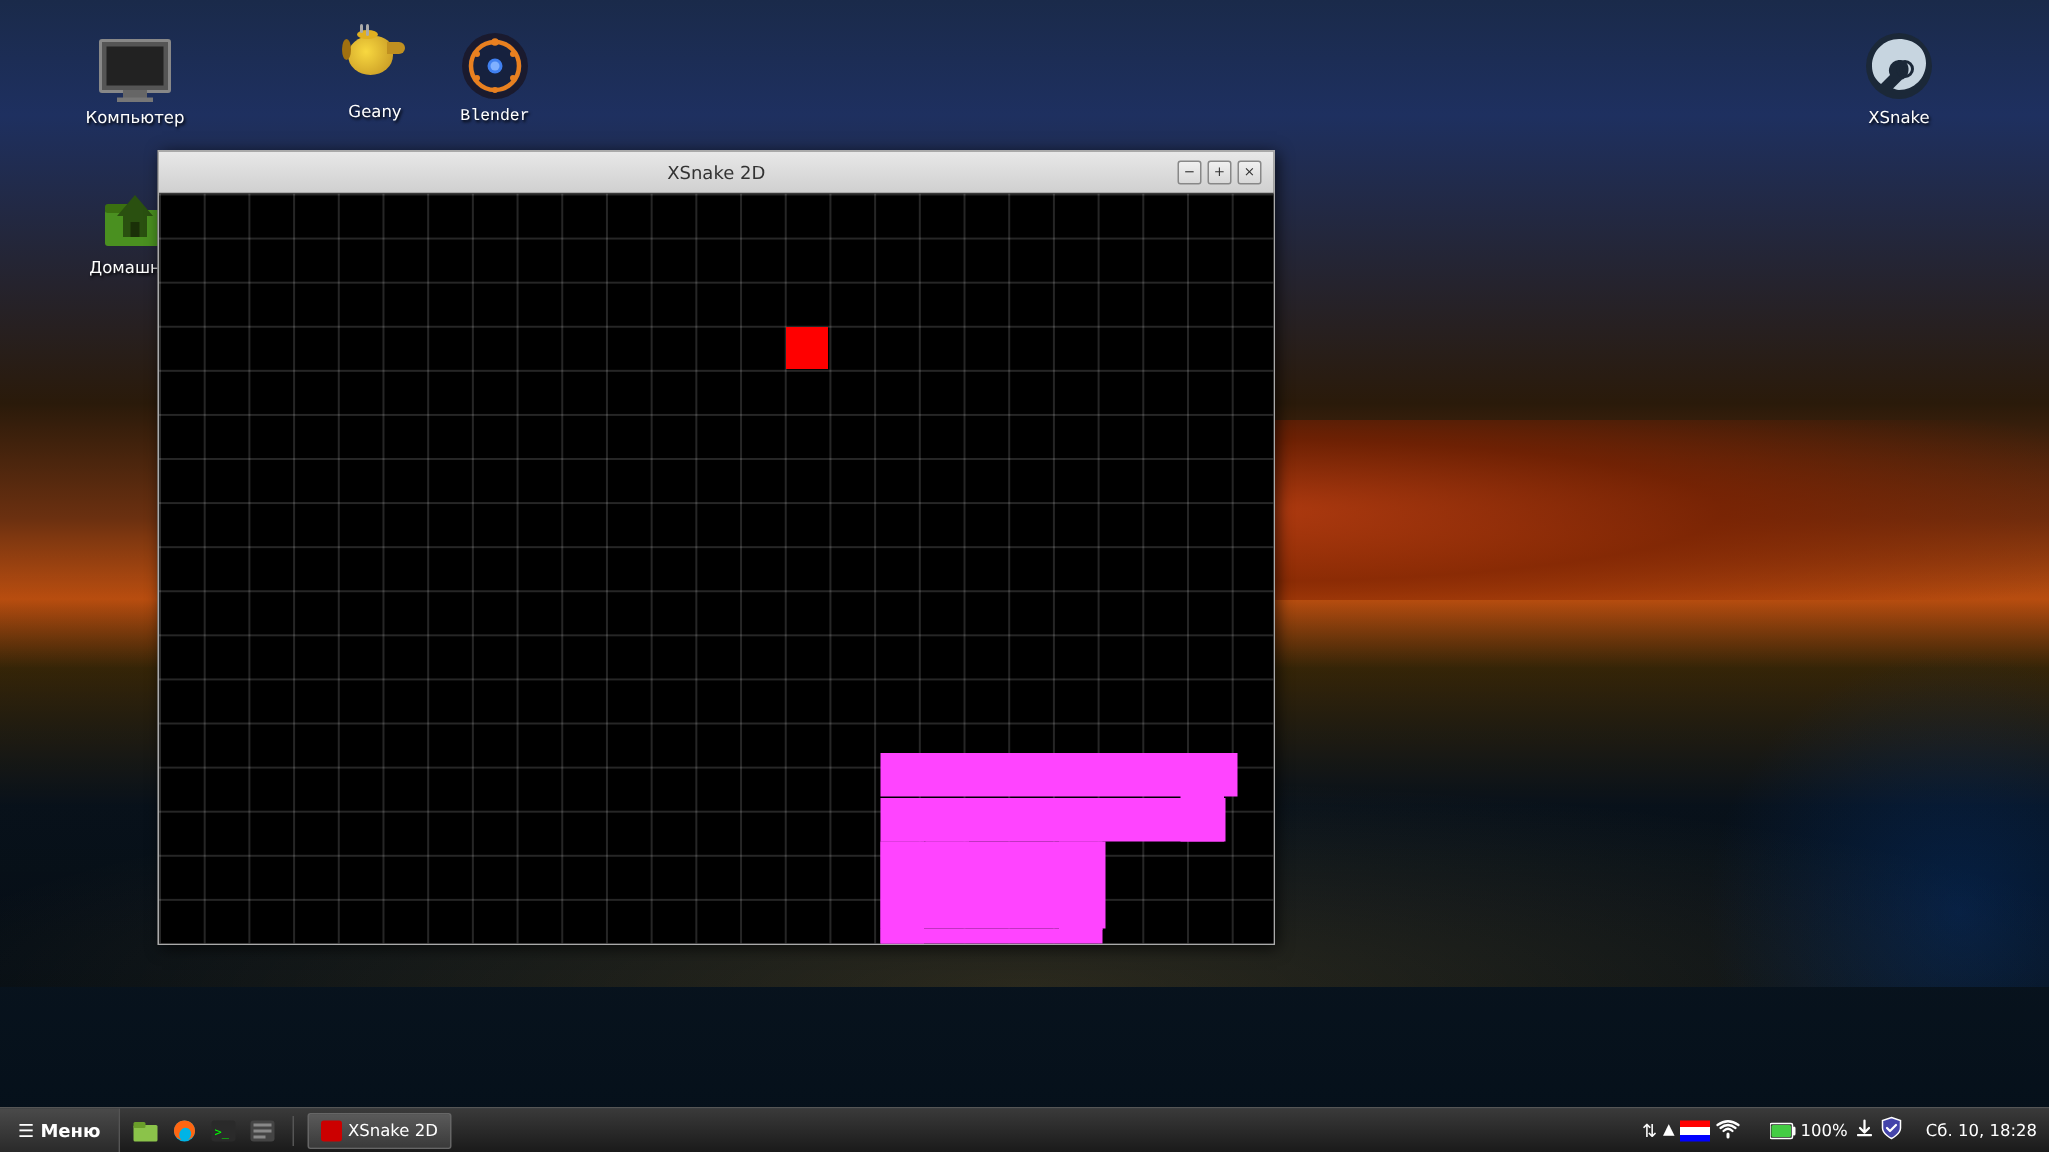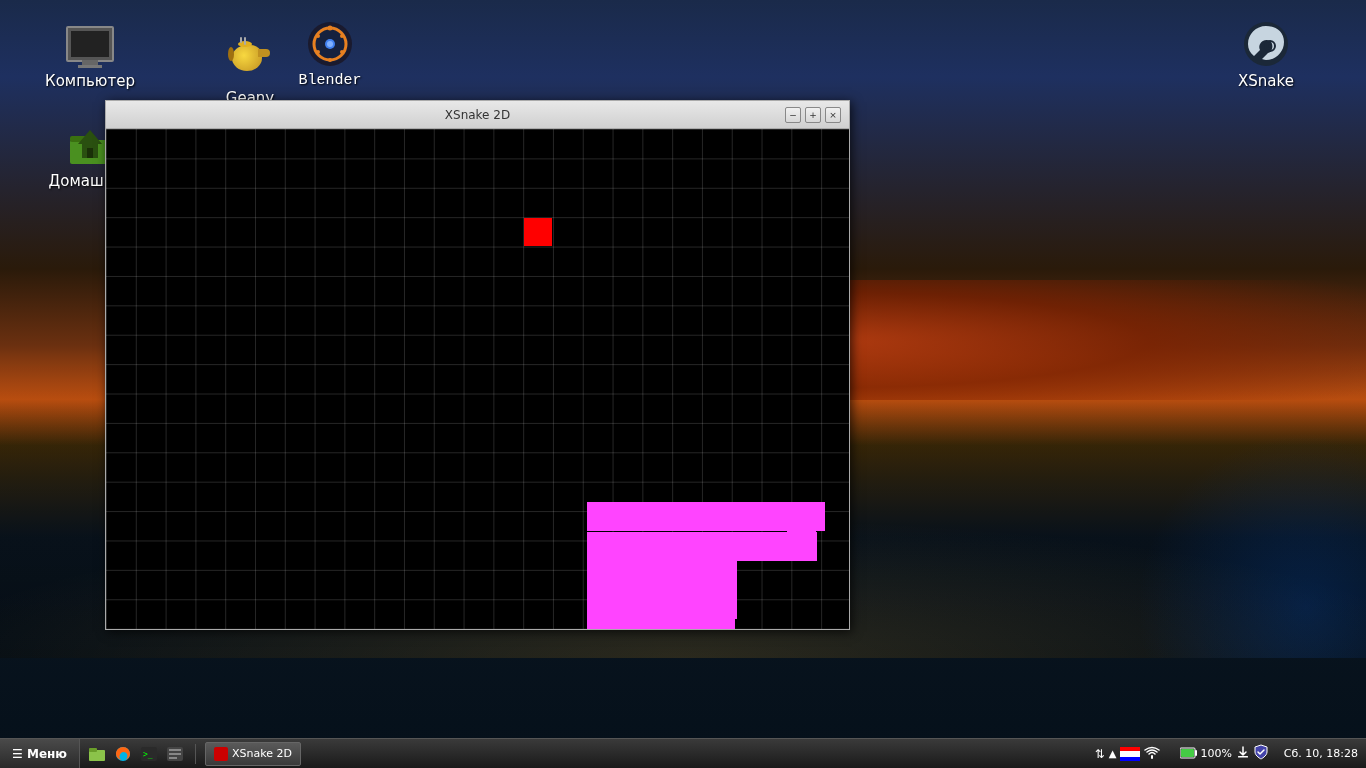--- a/index.html
+++ b/index.html
@@ -42,21 +42,21 @@
     .desktop-icon .icon-img {
       width: 48px;
       height: 48px;
       margin-bottom: 4px;
       display: flex;
       align-items: center;
       justify-content: center;
     }
     .desktop-icon .icon-label {
       color: white;
-      font-size: 15px;
+      font-size: 11px;
       text-align: right;
       text-shadow: 1px 1px 2px black;
     }
 
     
     #icon-computer {
       top: 20px;
       left: 50px;
     }
 
@@ -333,21 +333,21 @@
 
 <div id="icon-computer" class="desktop-icon" style="position:absolute;top:20px;left:50px;">
   <div class="icon-img">
     <div class="monitor-icon">
       <div class="monitor-screen"></div>
     </div>
   </div>
   <span class="icon-label">Компьютер</span>
 </div>
 
-<div id="icon-geany" class="desktop-icon" style="position:absolute;top:37px;left:210px;">
+<div id="icon-geany" class="desktop-icon" style="position:absolute;top:16px;left:210px;">
   <div class="icon-img">
     <div style="width:48px;height:48px;position:relative;">
 
       <div style="position:absolute;top:8px;left:6px;width:30px;height:26px;background:radial-gradient(circle at 40% 40%,#f8d840,#c09020);border-radius:50% 40% 50% 50%;"></div>
 
       <div style="position:absolute;top:12px;left:32px;width:12px;height:8px;background:#c09020;border-radius:0 8px 8px 0;"></div>
 
       <div style="position:absolute;top:10px;left:2px;width:6px;height:14px;border:3px solid #a07010;border-radius:50%;background:transparent;"></div>
 
       <div style="position:absolute;top:4px;left:12px;width:14px;height:6px;background:#e0b020;border-radius:50%;"></div>
@@ -502,21 +502,21 @@
 
     <div style="cursor:pointer;font-size:14px;">
       <svg width="16" height="16" viewBox="0 0 16 16">
         <path d="M8 12 L8 14" stroke="white" stroke-width="2" stroke-linecap="round"></path>
         <path d="M5 10 Q8 7 11 10" stroke="white" stroke-width="1.5" fill="none" stroke-linecap="round"></path>
         <path d="M3 8 Q8 4 13 8" stroke="white" stroke-width="1.5" fill="none" stroke-linecap="round"></path>
         <path d="M1 6 Q8 1 15 6" stroke="white" stroke-width="1.5" fill="none" stroke-linecap="round"></path>
       </svg>
     </div>
 
-    <div style="cursor:pointer;display:flex;align-items:flex-start;gap:2px;padding-left:16px;">
+    <div style="cursor:pointer;display:flex;align-items:flex-end;gap:2px;padding-left:16px;">
       <svg width="18" height="12" viewBox="0 0 18 12">
         <rect x="0" y="1" width="15" height="10" rx="1" stroke="white" stroke-width="1" fill="none"></rect>
         <rect x="15" y="3" width="2" height="6" rx="1" fill="white"></rect>
         <rect x="1" y="2" width="13" height="8" rx="1" fill="#44cc44"></rect>
       </svg>
       <span style="font-size:11px;color:white;">100%</span>
     </div>
 
     <div style="cursor:pointer;">
       <svg width="14" height="14" viewBox="0 0 14 14">

